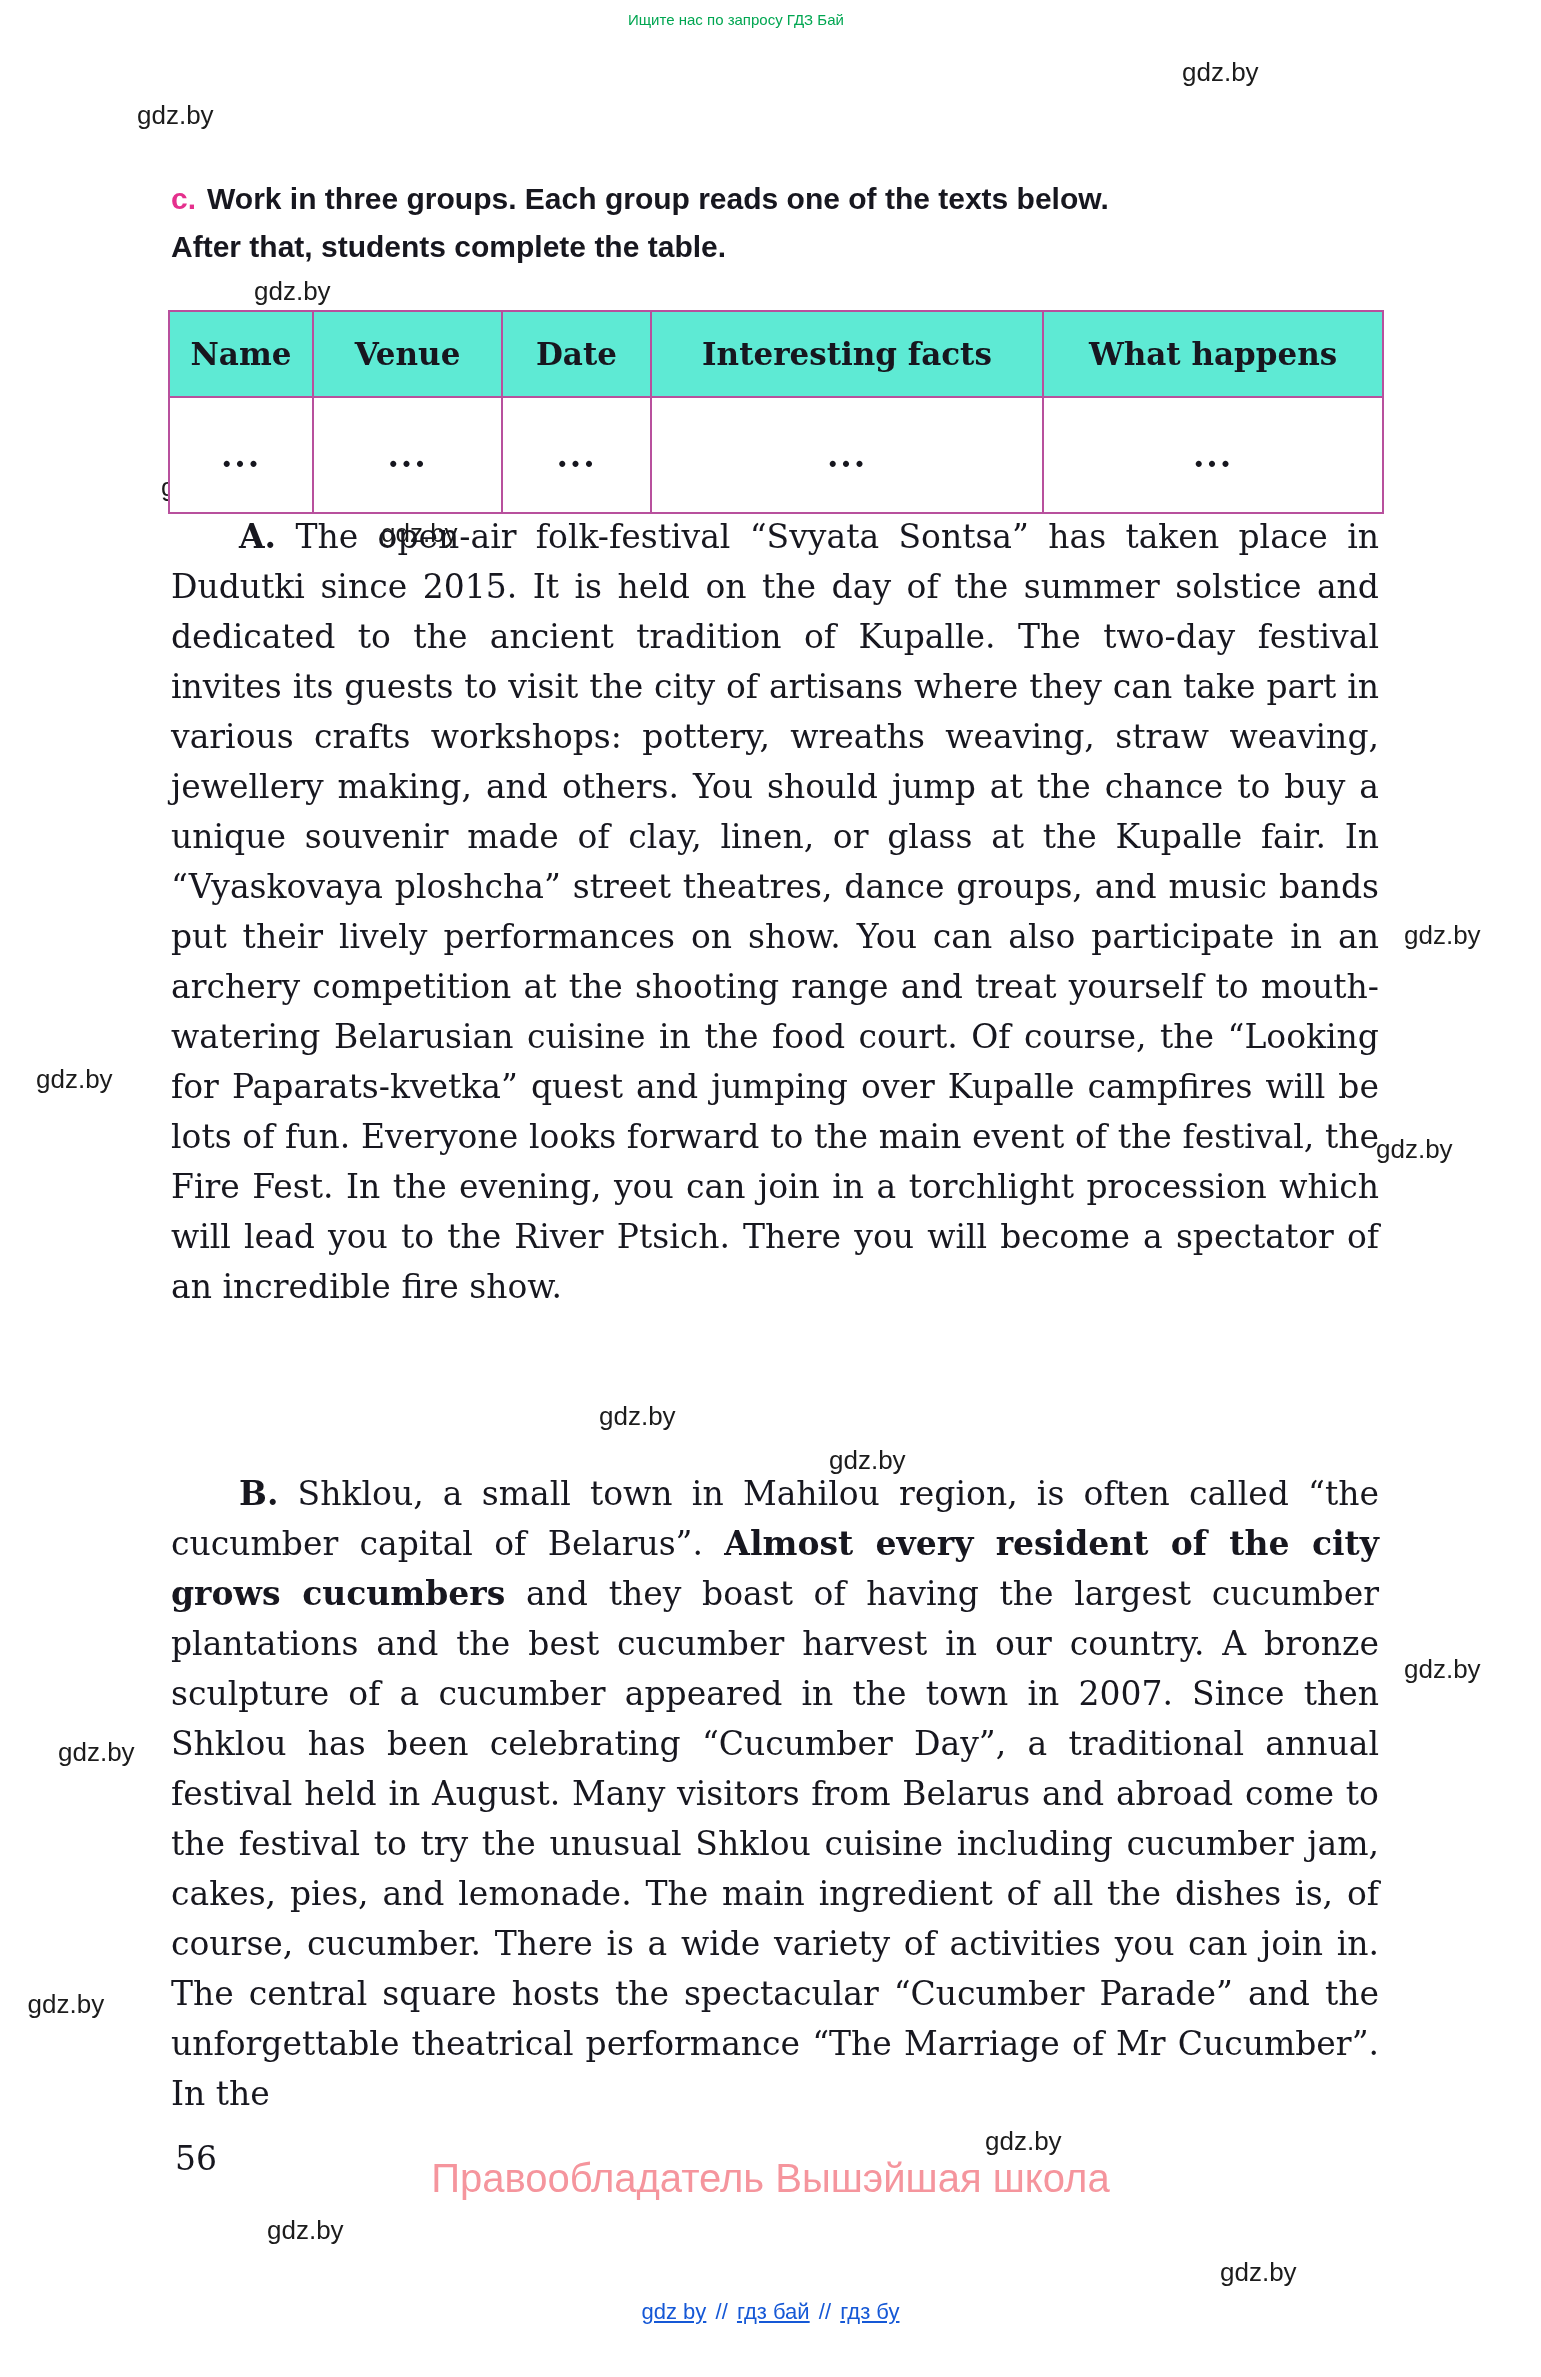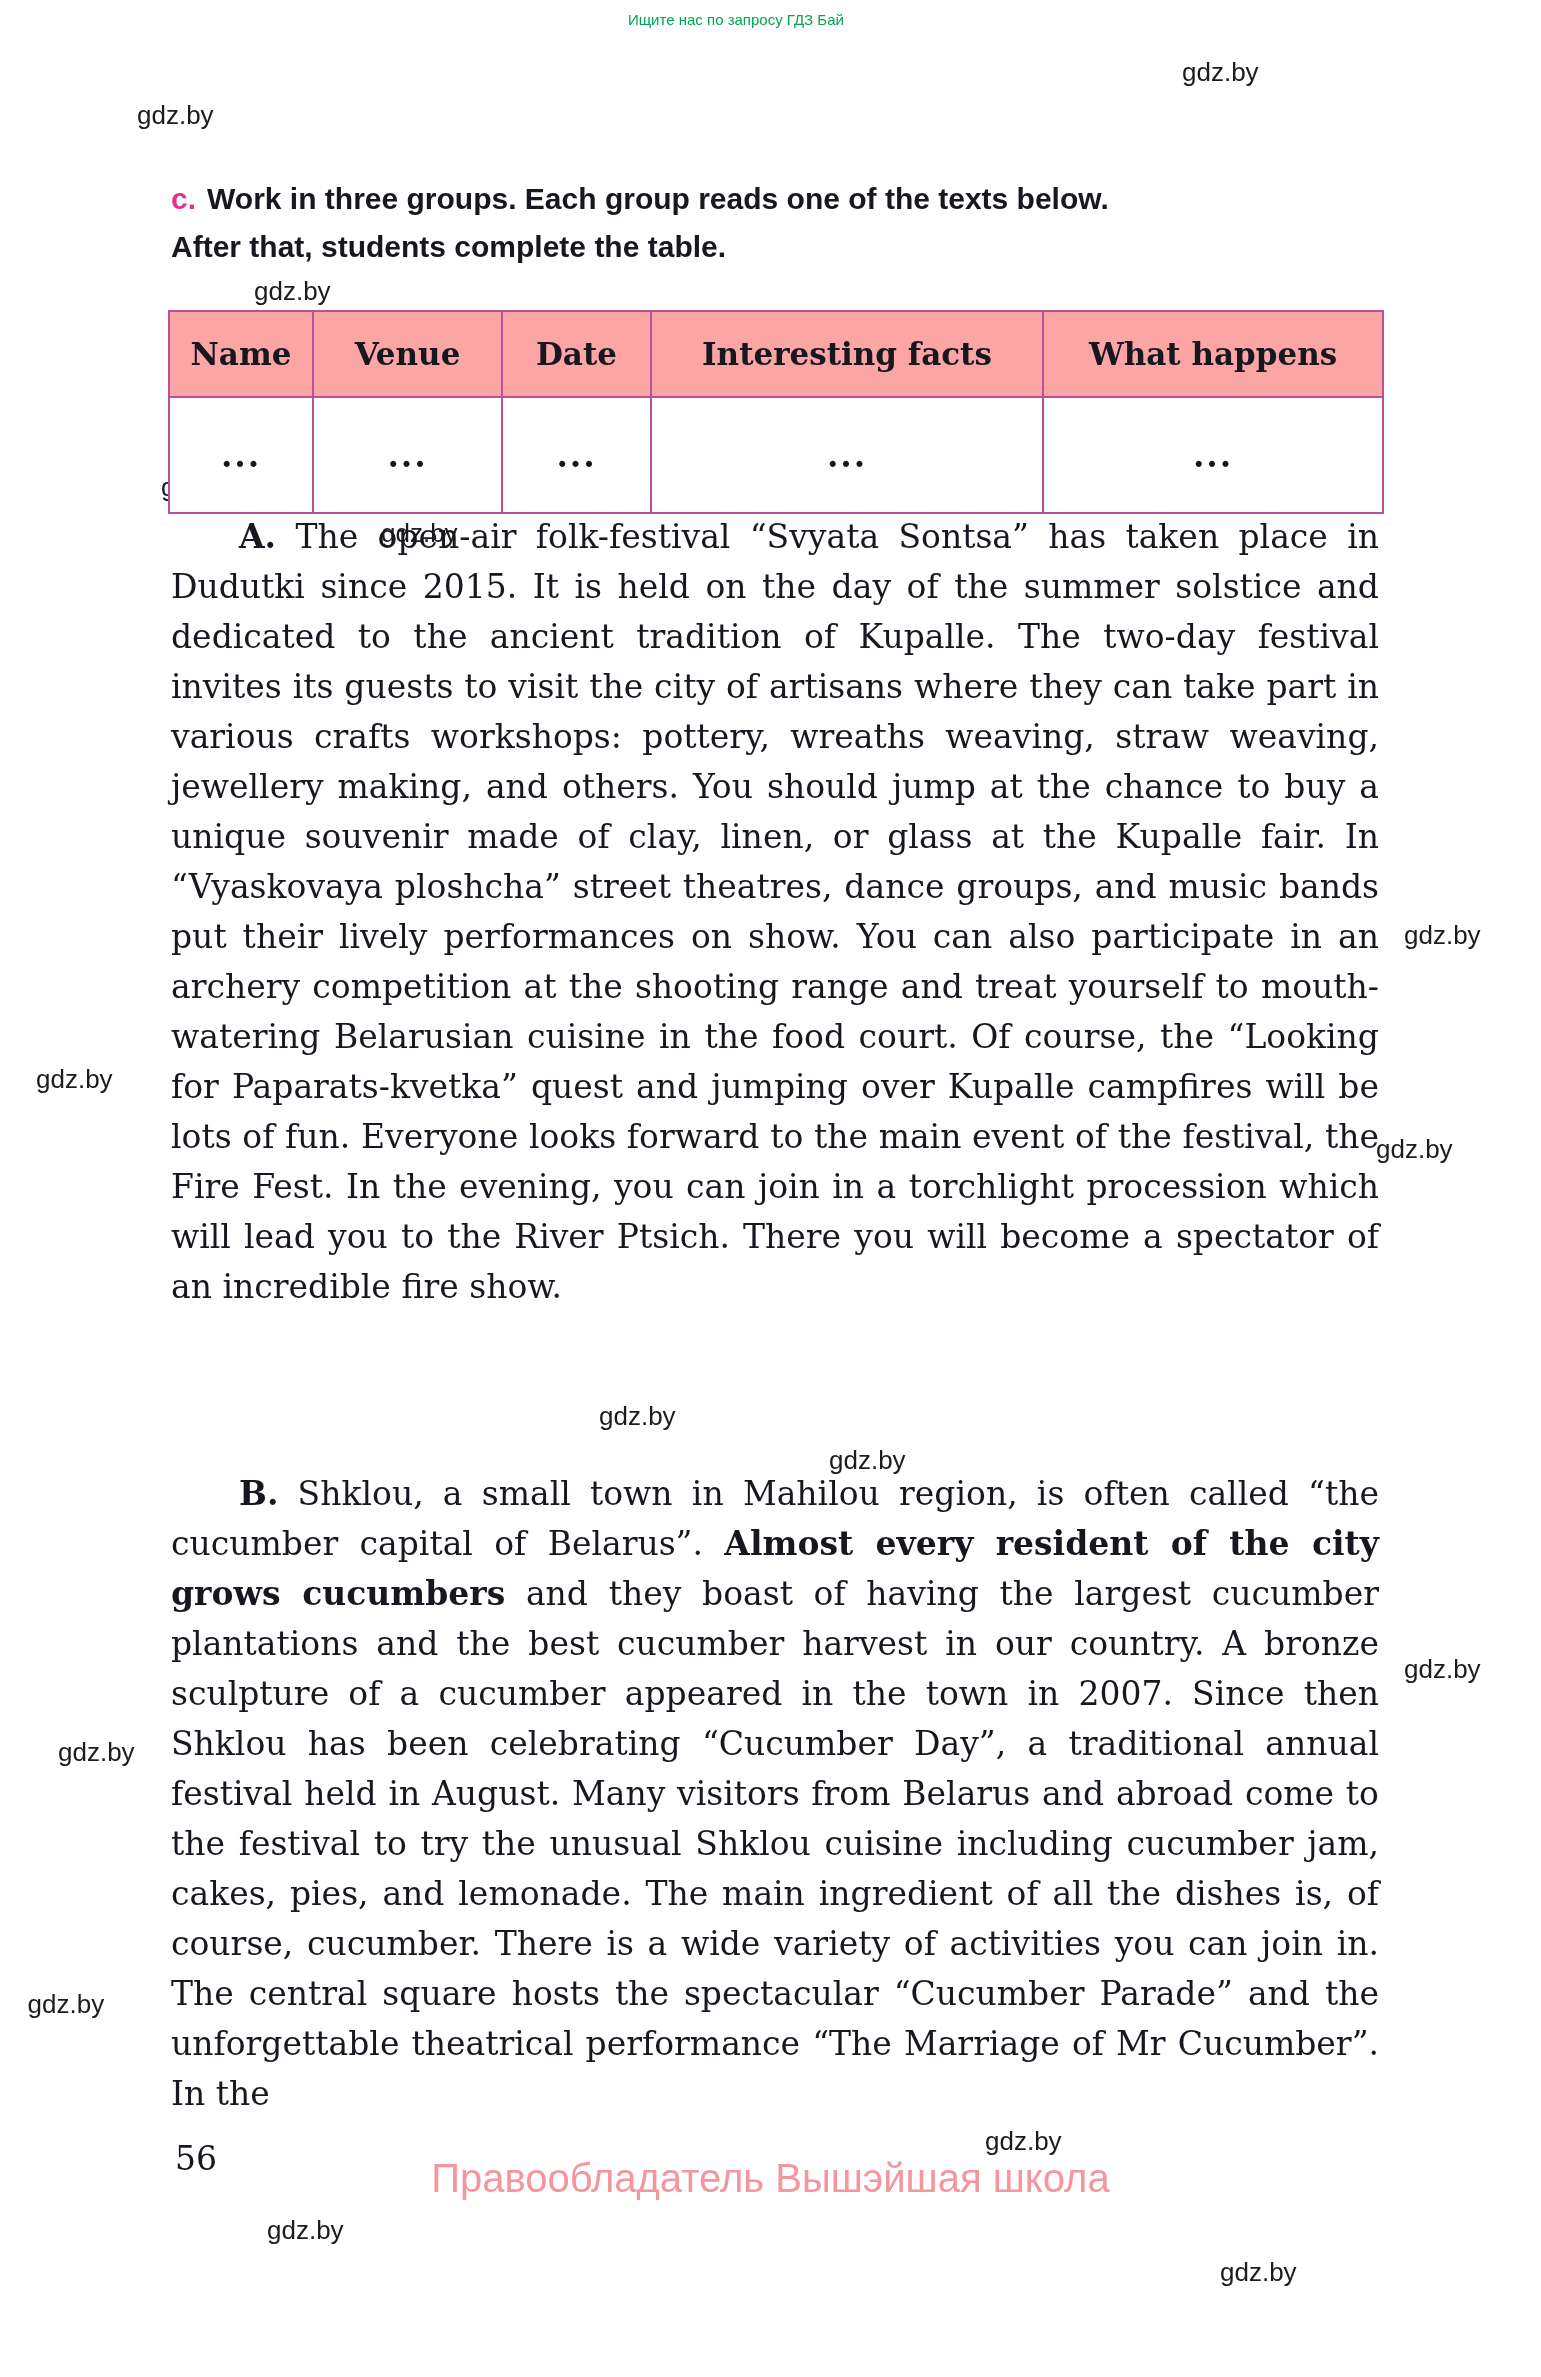--- a/index.html
+++ b/index.html
@@ -28,21 +28,21 @@
   .task-letter { color:#e5308d; margin-right:11px; }
 
   .fest-table {
     position:absolute; left:168px; top:310px;
     border-collapse:collapse; table-layout:fixed;
   }
   .fest-table th, .fest-table td {
     border:2.8px solid #b8509d; text-align:center; vertical-align:middle;
     font-family:"DejaVu Serif", serif; color:#17171f; overflow:hidden;
   }
-  .fest-table th { height:86px; font-size:31px; font-weight:bold; background:#fca5a5; }
+  .fest-table th { height:86px; font-size:31px; font-weight:bold; background:#5eead4; }
   .fest-table td { height:116px; font-size:33px; font-weight:bold; background:#ffffff; letter-spacing:1.8px; }
 
   .para {
     position:absolute; left:171px; width:1208px;
     font-size:33px; line-height:50px; text-align:justify; text-indent:68px;
     color:#17171f;
   }
   .para-a { top:512px; }
   .para-b { top:1469px; }
   .plabel { font-weight:bold; }
@@ -120,15 +120,18 @@
     </tbody>
   </table>
 
   <p class="para para-a"><b class="plabel">A.</b><span> The open-air folk-festival “Svyata Sontsa” has taken place in Dudutki since 2015. It is held on the day of the summer solstice and dedicated to the ancient tradition of Kupalle. The two-day festival invites its guests to visit the city of artisans where they can take part in various crafts workshops: pottery, wreaths weaving, straw weaving, jewellery making, and others. You should jump at the chance to buy a unique souvenir made of clay, linen, or glass at the Kupalle fair. In “Vyaskovaya ploshcha” street theatres, dance groups, and music bands put their lively performances on show. You can also participate in an archery competition at the shooting range and treat yourself to mouth-watering Belarusian cuisine in the food court. Of course, the “Looking for Paparats-kvetka” quest and jumping over Kupalle campfires will be lots of fun. Everyone looks forward to the main event of the festival, the Fire Fest. In the evening, you can join in a torchlight procession which will lead you to the River Ptsich. There you will become a spectator of an incredible fire show.</span></p>
 
   <p class="para para-b"><b class="plabel">B.</b><span> Shklou, a small town in Mahilou region, is often called “the cucumber capital of Belarus”. </span><b>Almost every resident of the city grows cucumbers</b><span> and they boast of having the largest cucumber plantations and the best cucumber harvest in our country. A bronze sculpture of a cucumber appeared in the town in 2007. Since then Shklou has been celebrating “Cucumber Day”, a traditional annual festival held in August. Many visitors from Belarus and abroad come to the festival to try the unusual Shklou cuisine including cucumber jam, cakes, pies, and lemonade. The main ingredient of all the dishes is, of course, cucumber. There is a wide variety of activities you can join in. The central square hosts the spectacular “Cucumber Parade” and the unforgettable theatrical performance “The Marriage of Mr Cucumber”. In the</span></p>
 
   <div class="page-number">56</div>
   <div class="publisher">Правообладатель Вышэйшая школа</div>
 
+  <div class="footer-links">
+    <a>gdz by</a><span class="sep">//</span><a>гдз бай</a><span class="sep">//</span><a>гдз бу</a>
+  </div>
 
 </div>
 
 
 </body></html>

